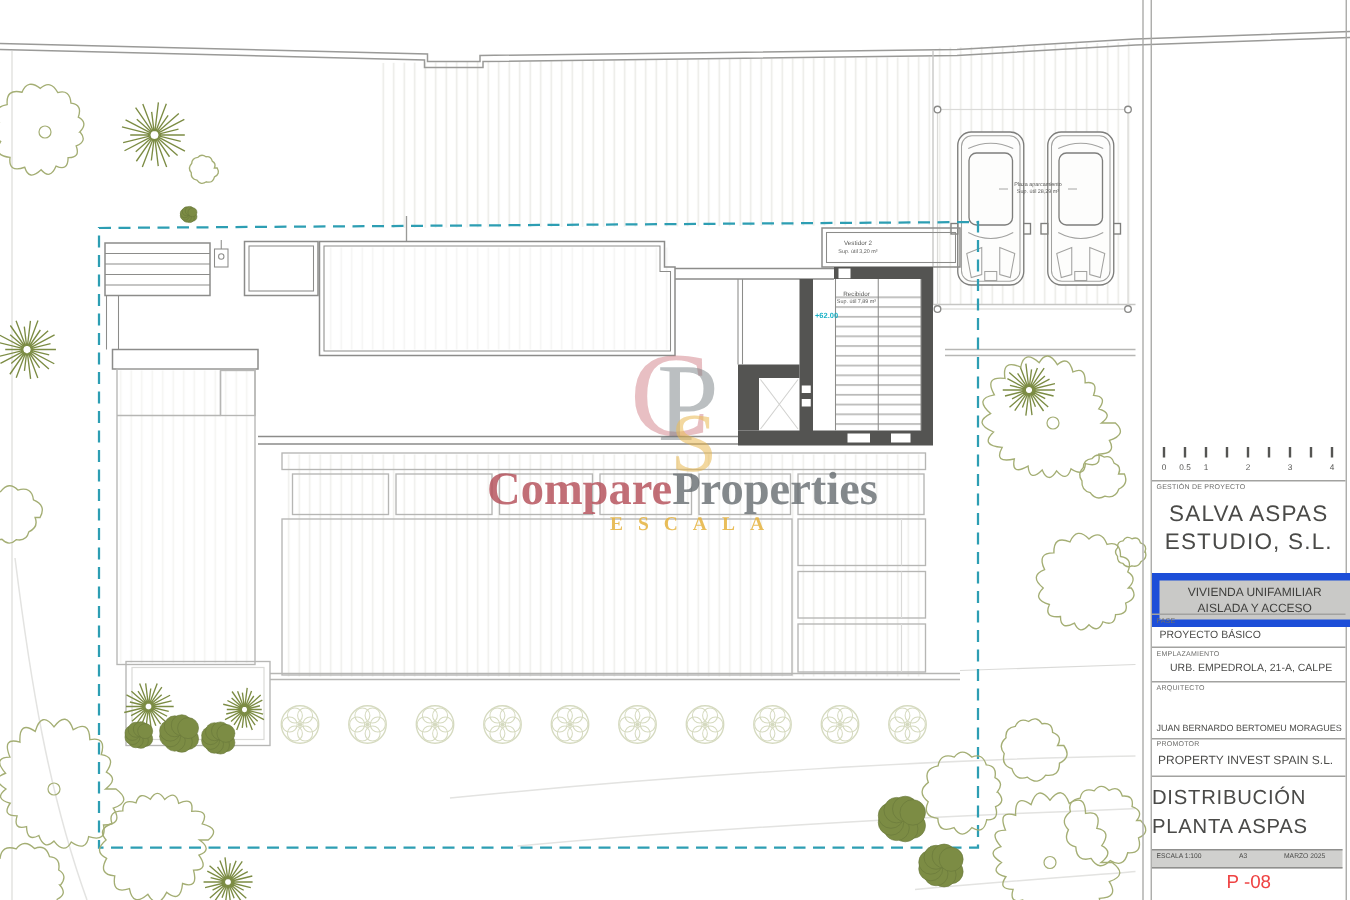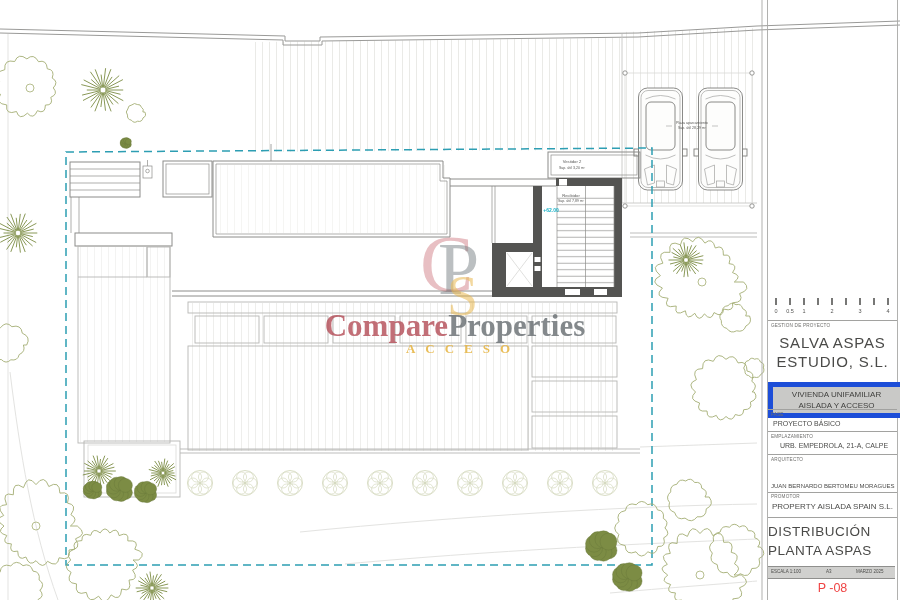--- a/index.html
+++ b/index.html
@@ -389,21 +389,21 @@
     <path d="M762,0 V600 M767.5,0 V600 M897.5,0 V600" stroke="#a8a8a6" stroke-width=".9"></path>
   </g>
 </svg>
 
 <div id="wm-logo">
   <span class="wm-c">C</span>
   <span class="wm-p">P</span>
   <span class="wm-s">S</span>
 </div>
 <div id="wm-text"><span class="wm-red">Compare</span><span class="wm-grey">Properties</span></div>
-<div id="wm-spain">ACCESO</div>
+<div id="wm-spain">ESCALA</div>
 
 <div id="tb">
   <svg id="scalebar" width="129" height="22">
       <line x1="8" x2="8" y1="2" y2="9" stroke="#555553" stroke-width="1.6"></line>
       <text x="8" y="17" text-anchor="middle" font-size="5.5" fill="#555553">0</text>
       <line x1="22" x2="22" y1="2" y2="9" stroke="#555553" stroke-width="1.6"></line>
       <text x="22" y="17" text-anchor="middle" font-size="5.5" fill="#555553">0.5</text>
       <line x1="36" x2="36" y1="2" y2="9" stroke="#555553" stroke-width="1.6"></line>
       <text x="36" y="17" text-anchor="middle" font-size="5.5" fill="#555553">1</text>
       <line x1="50" x2="50" y1="2" y2="9" stroke="#555553" stroke-width="1.6"></line>
@@ -437,21 +437,21 @@
   <div class="hr" style="top:431px"></div>
   <div class="tb-tiny" style="top:434px;left:3px">EMPLAZAMIENTO</div>
   <div class="tb-val" style="top:442px;left:12px">URB. EMPEDROLA, 21-A, CALPE</div>
 
   <div class="hr" style="top:454px"></div>
   <div class="tb-tiny" style="top:457px;left:3px">ARQUITECTO</div>
   <div class="tb-val" style="top:483px;left:3px;font-size:6px">JUAN BERNARDO BERTOMEU MORAGUES</div>
 
   <div class="hr" style="top:492px"></div>
   <div class="tb-tiny" style="top:494px;left:3px">PROMOTOR</div>
-  <div class="tb-val" style="top:502px;left:4px;font-size:8px">PROPERTY AISLADA SPAIN S.L.</div>
+  <div class="tb-val" style="top:502px;left:4px;font-size:8px">PROPERTY INVEST SPAIN S.L.</div>
 
   <div class="hr" style="top:517px"></div>
   <div id="tb-drawing1">DISTRIBUCIÓN</div>
   <div id="tb-drawing2">PLANTA ASPAS</div>
 
   <div id="tb-footer">
     <span style="left:3px">ESCALA 1:100</span>
     <span style="left:58px">A3</span>
     <span style="left:88px">MARZO 2025</span>
   </div>

